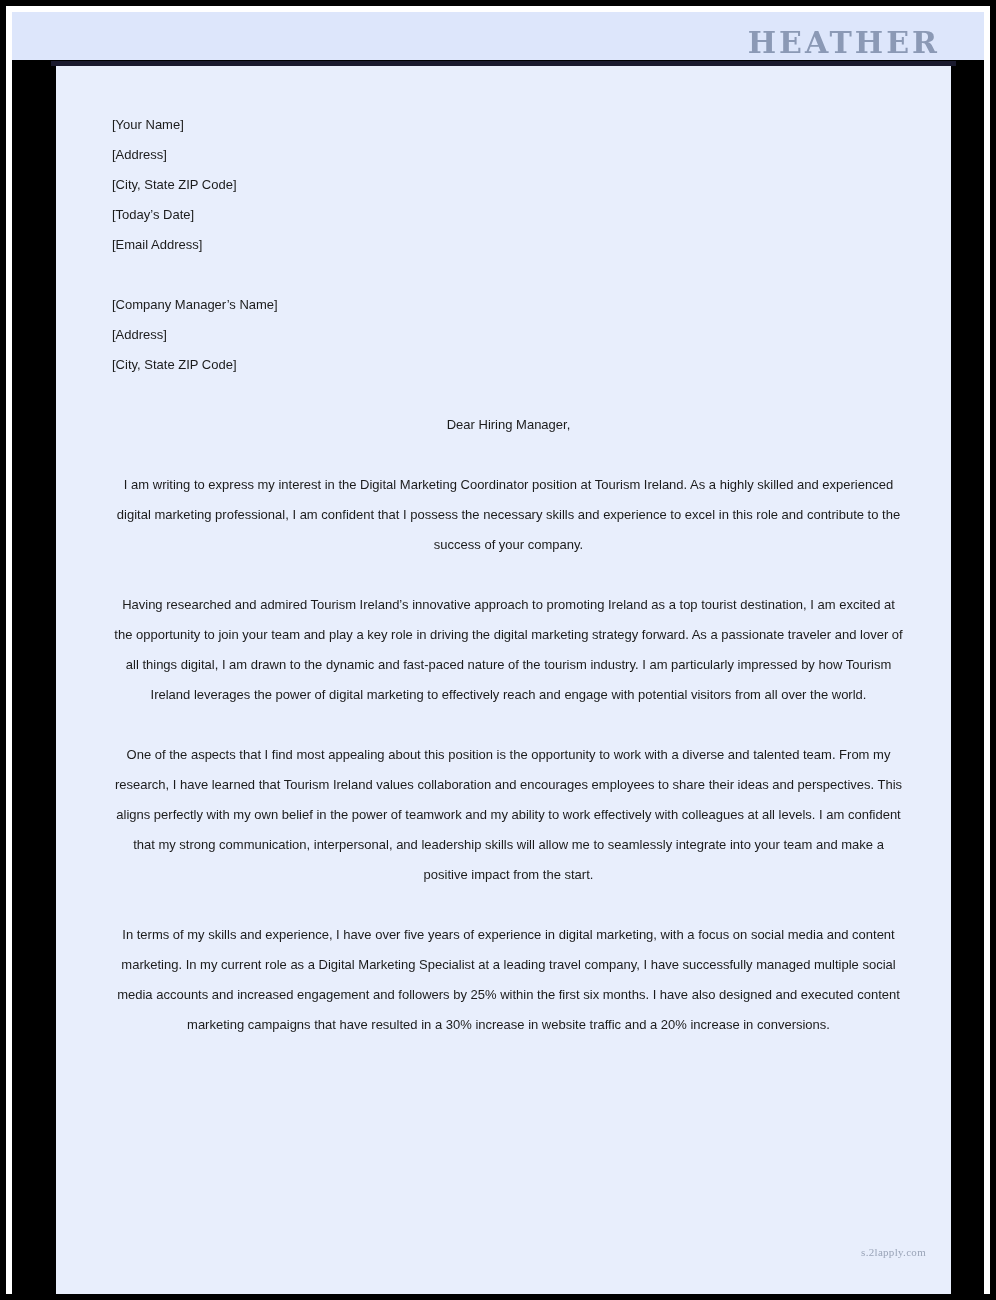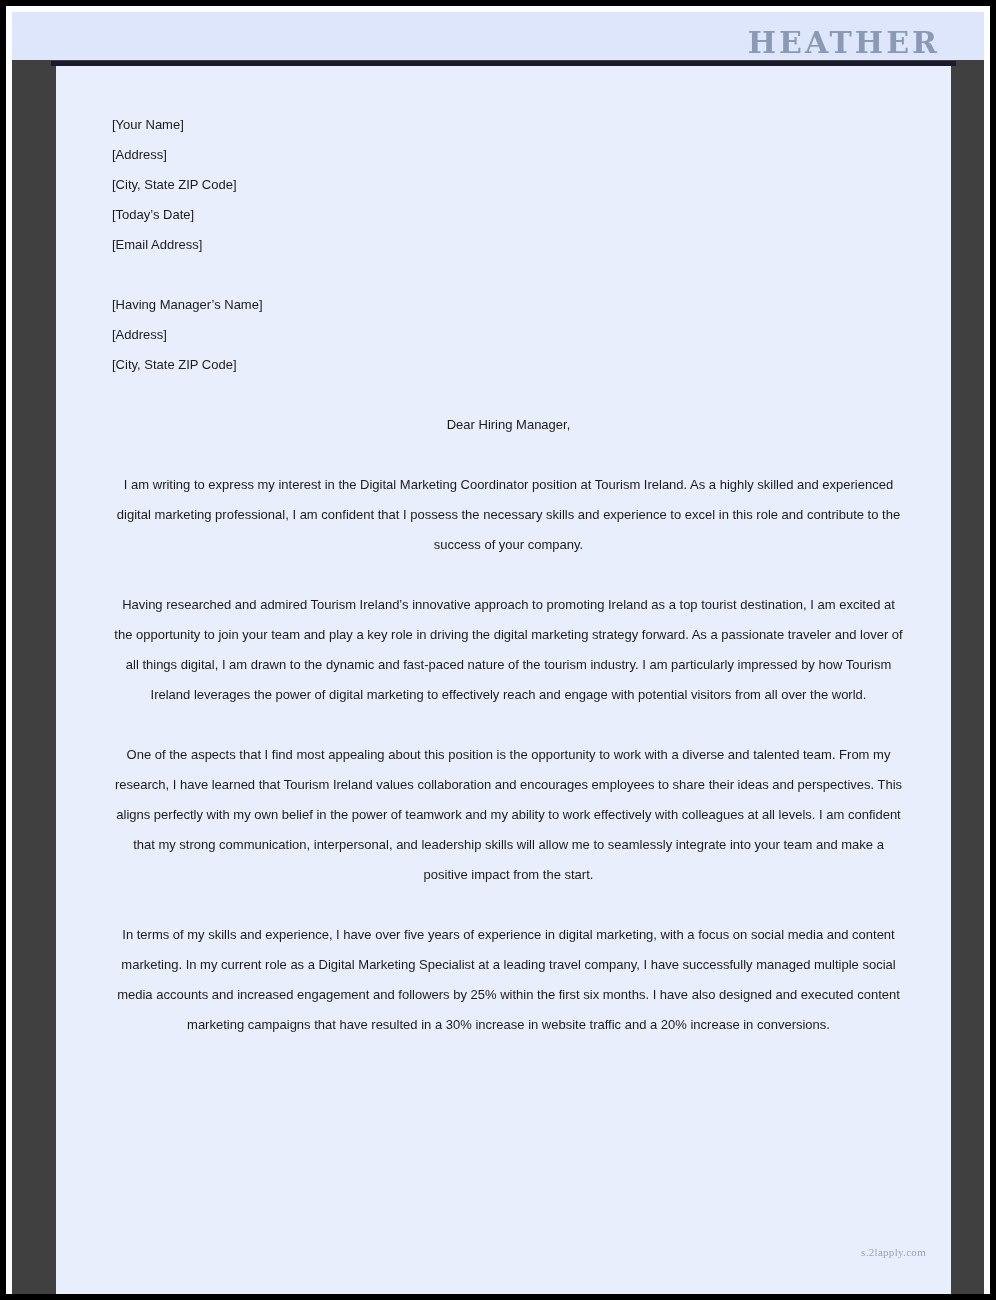--- a/index.html
+++ b/index.html
@@ -21,21 +21,21 @@
     box-sizing: border-box;
     border: 6px solid #000000;
     overflow: hidden;
   }
   .sheet {
     position: absolute;
     left: 6px;
     top: 6px;
     right: 6px;
     bottom: 0;
-    background: #404040;
+    background: #000000;
     overflow: hidden;
   }
   .header {
     position: absolute;
     left: 0;
     top: 0;
     width: 100%;
     height: 48px;
     background: #dde6fb;
   }
@@ -111,21 +111,21 @@
 
         <div class="block">
           <div class="line">[Your Name]</div>
           <div class="line">[Address]</div>
           <div class="line">[City, State ZIP Code]</div>
           <div class="line">[Today’s Date]</div>
           <div class="line">[Email Address]</div>
         </div>
 
         <div class="block">
-          <div class="line">[Having Manager’s Name]</div>
+          <div class="line">[Company Manager’s Name]</div>
           <div class="line">[Address]</div>
           <div class="line">[City, State ZIP Code]</div>
         </div>
 
         <p>Dear Hiring Manager,</p>
 
         <p>I am writing to express my interest in the Digital Marketing Coordinator position at Tourism Ireland. As a highly skilled and experienced digital marketing professional, I am confident that I possess the necessary skills and experience to excel in this role and contribute to the success of your company.</p>
         <p>Having researched and admired Tourism Ireland’s innovative approach to promoting Ireland as a top tourist destination, I am excited at the opportunity to join your team and play a key role in driving the digital marketing strategy forward. As a passionate traveler and lover of all things digital, I am drawn to the dynamic and fast-paced nature of the tourism industry. I am particularly impressed by how Tourism Ireland leverages the power of digital marketing to effectively reach and engage with potential visitors from all over the world.</p>
         <p>One of the aspects that I find most appealing about this position is the opportunity to work with a diverse and talented team. From my research, I have learned that Tourism Ireland values collaboration and encourages employees to share their ideas and perspectives. This aligns perfectly with my own belief in the power of teamwork and my ability to work effectively with colleagues at all levels. I am confident that my strong communication, interpersonal, and leadership skills will allow me to seamlessly integrate into your team and make a positive impact from the start.</p>
         <p>In terms of my skills and experience, I have over five years of experience in digital marketing, with a focus on social media and content marketing. In my current role as a Digital Marketing Specialist at a leading travel company, I have successfully managed multiple social media accounts and increased engagement and followers by 25% within the first six months. I have also designed and executed content marketing campaigns that have resulted in a 30% increase in website traffic and a 20% increase in conversions.</p>

